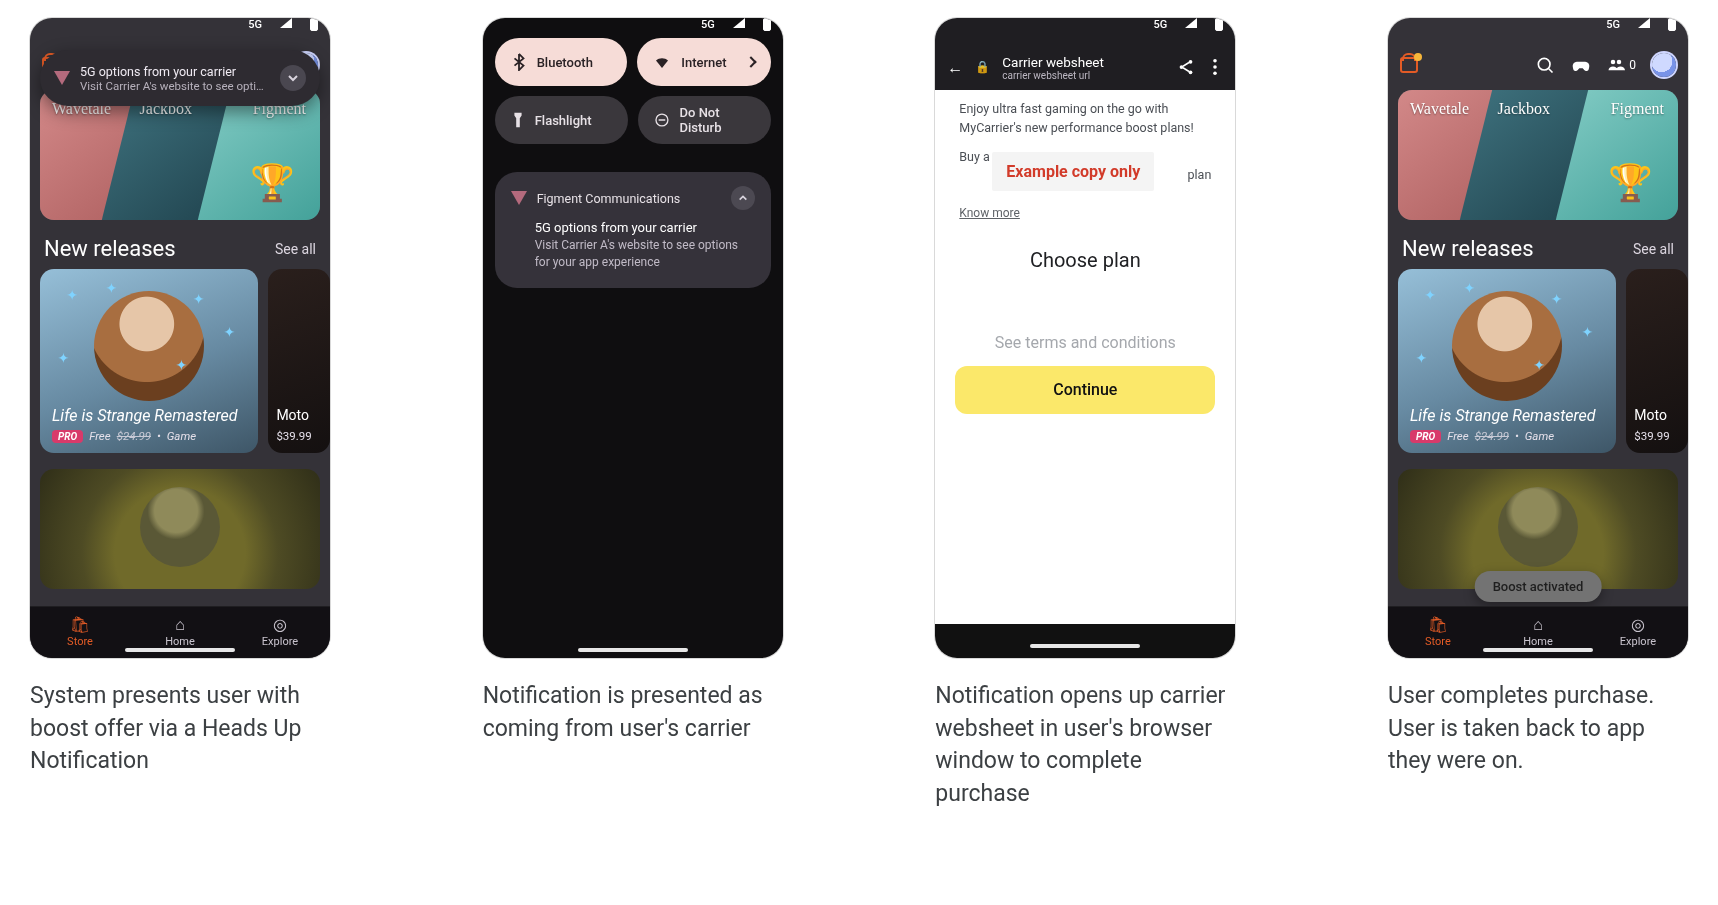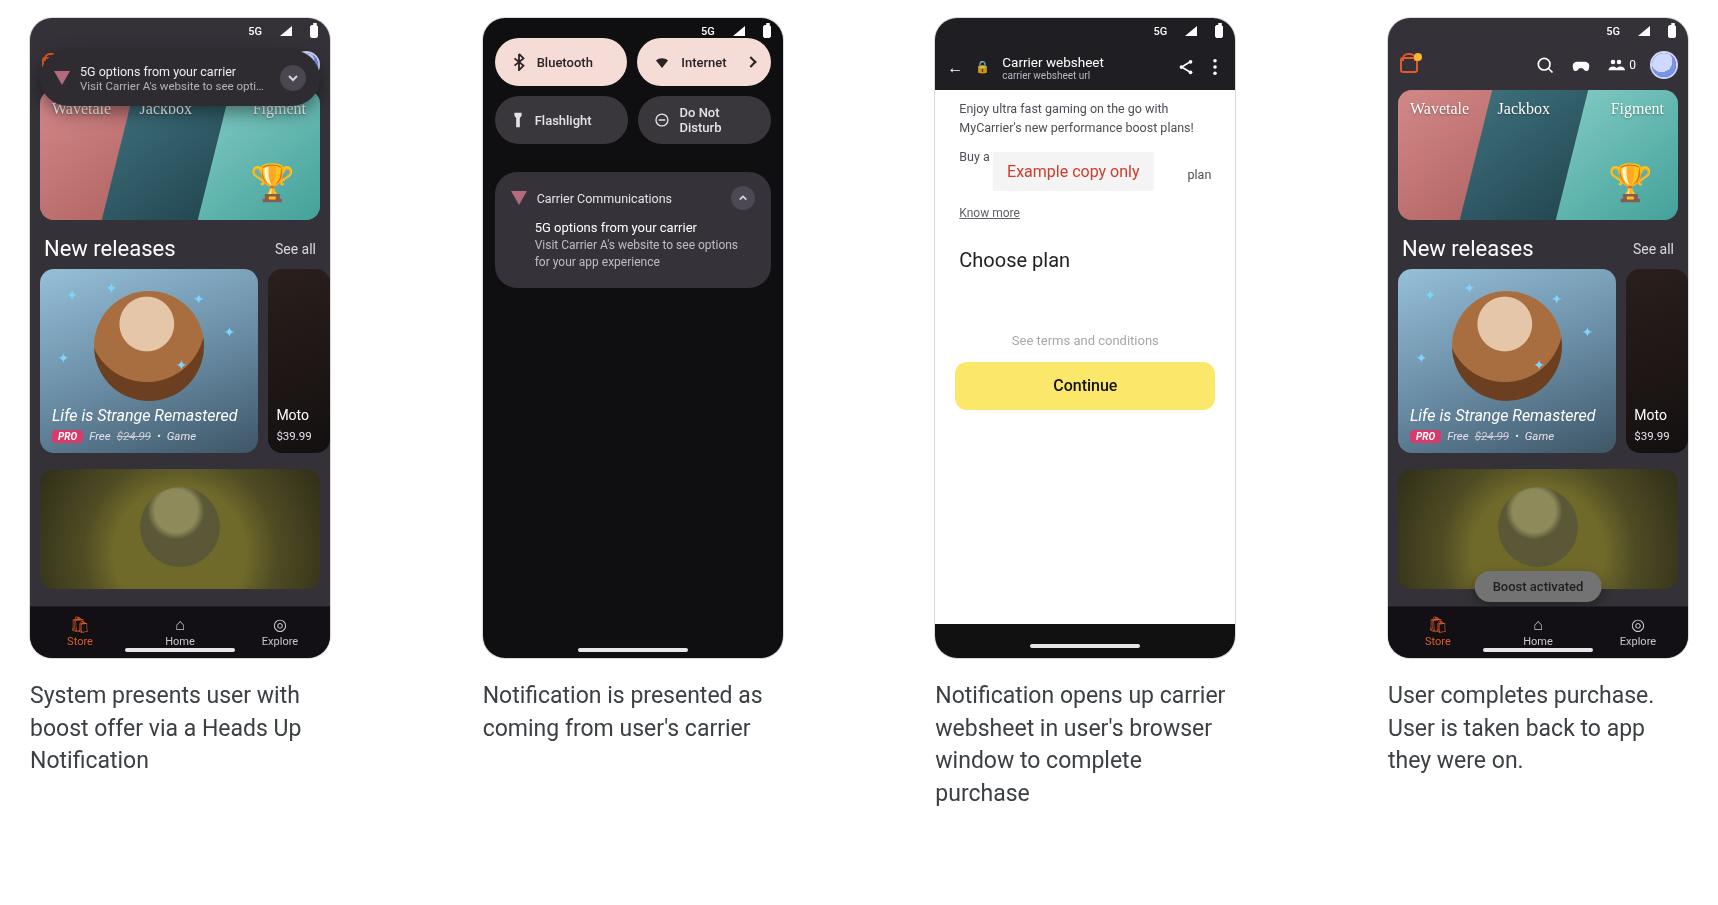--- a/index.html
+++ b/index.html
@@ -46,21 +46,20 @@
     font-size: 23px;
     line-height: 1.42;
     color: #3c4043;
     font-weight: 400;
   }
 
   
   .status {
     height: 26px;
     display: flex;
-    align-items: center;
     justify-content: flex-end;
     gap: 18px;
     padding: 0 12px;
     font-size: 11px;
     font-weight: 500;
     background: transparent;
     color: #fff;
   }
   .status.dark-on-light { color: #000; }
   .tri-signal { width: 0; height: 0; border-style: solid; border-width: 0 0 10px 12px; border-color: transparent transparent currentColor transparent; }
@@ -178,35 +177,35 @@
 
   
   .websheet{background:#fff;color:#202124;}
   .ws-top{height:46px;background:#1f1e22;display:flex;align-items:center;gap:12px;padding:0 12px;color:#fff;}
   .ws-top .back{font-size:16px;}
   .ws-top .lock{font-size:12px;opacity:.9;}
   .ws-top .col{flex:1;min-width:0;}
   .ws-top .t1{font-size:13.5px;}
   .ws-top .t2{font-size:10px;color:#bcb7c2;}
   .ws-body{padding:10px 24px 0;font-size:12.5px;color:#4b4f55;line-height:1.5;}
-  .example{position:absolute;left:46%;top:134px;transform:translateX(-50%);background:#f4f4f4;color:#d23b2a;font-size:16px;padding:10px 14px;border-radius:2px;font-weight:400;}
+  .example{position:absolute;left:46%;top:134px;transform:translateX(-50%);background:#f4f4f4;color:#d23b2a;font-size:16px;padding:10px 14px;border-radius:2px;font-weight:700;}
   .know{color:#5f6368;text-decoration:underline;font-size:12px;}
-  .choose{margin-top:22px;font-size:20px;color:#202124;text-align:left;font-weight:400;}
+  .choose{margin-top:22px;font-size:20px;color:#202124;text-align:center;font-weight:400;}
   .plans{display:flex;flex-wrap:wrap;gap:16px;justify-content:center;margin-top:14px;padding:0 18px;}
   .plan{
     width:116px;height:86px;border-radius:18px;border:1px solid #d9d9d9;display:flex;flex-direction:column;align-items:center;justify-content:center;gap:2px;background:#fff;position:relative;
   }
   .plan .price{font-size:22px;color:#6b6b6b;font-weight:400;}
   .plan .sub{font-size:12px;color:#8a8a8a;}
   .plan.sel{border:2px solid #f2df63;box-shadow:0 0 0 3px rgba(242,223,99,.25);}
   .plan.sel .price{color:#111;}
   .plan.sel::after{content:"✓";position:absolute;top:-8px;right:8px;font-size:12px;color:#111;}
   .plan.tall{height:100px;}
   .plan .sub2{font-size:11px;color:#9a9a9a;}
-  .terms{margin-top:58px;text-align:center;font-size:13px;color:#a5a8ad;}
+  .terms{margin-top:58px;text-align:center;font-size:16px;color:#a5a8ad;}
   .cta{
     margin:14px 20px 0;height:48px;border-radius:12px;background:var(--yellow-btn);
     display:flex;align-items:center;justify-content:center;font-size:16px;color:#111;font-weight:500;
   }
   .ws-footer{position:absolute;left:0;right:0;bottom:0;height:34px;background:#111;}
   .ws-footer .home-ind{bottom:10px;}
 
   svg{display:block}
 </style>
 </head>
@@ -358,21 +357,21 @@
                 <circle cx="12" cy="12" r="9"></circle>
                 <line x1="7" y1="12" x2="17" y2="12"></line>
               </svg>
             <span>Do Not Disturb</span>
           </div>
         </div>
 
         <div class="notif-card">
           <div class="nc-top">
             <span class="tri"></span>
-            <span class="src">Carrier Communications</span>
+            <span class="src">Figment Communications</span>
             <span class="cbtn">
               <svg width="10" height="10" viewBox="0 0 12 12" stroke="#d8d3dd" stroke-width="2" fill="none">
                   <polyline points="2,8 6,4 10,8"></polyline>
                 </svg>
             </span>
           </div>
           <div class="nc-title">5G options from your carrier</div>
           <div class="nc-body">Visit Carrier A's website to see options for your app experience</div>
         </div>
       </div>

